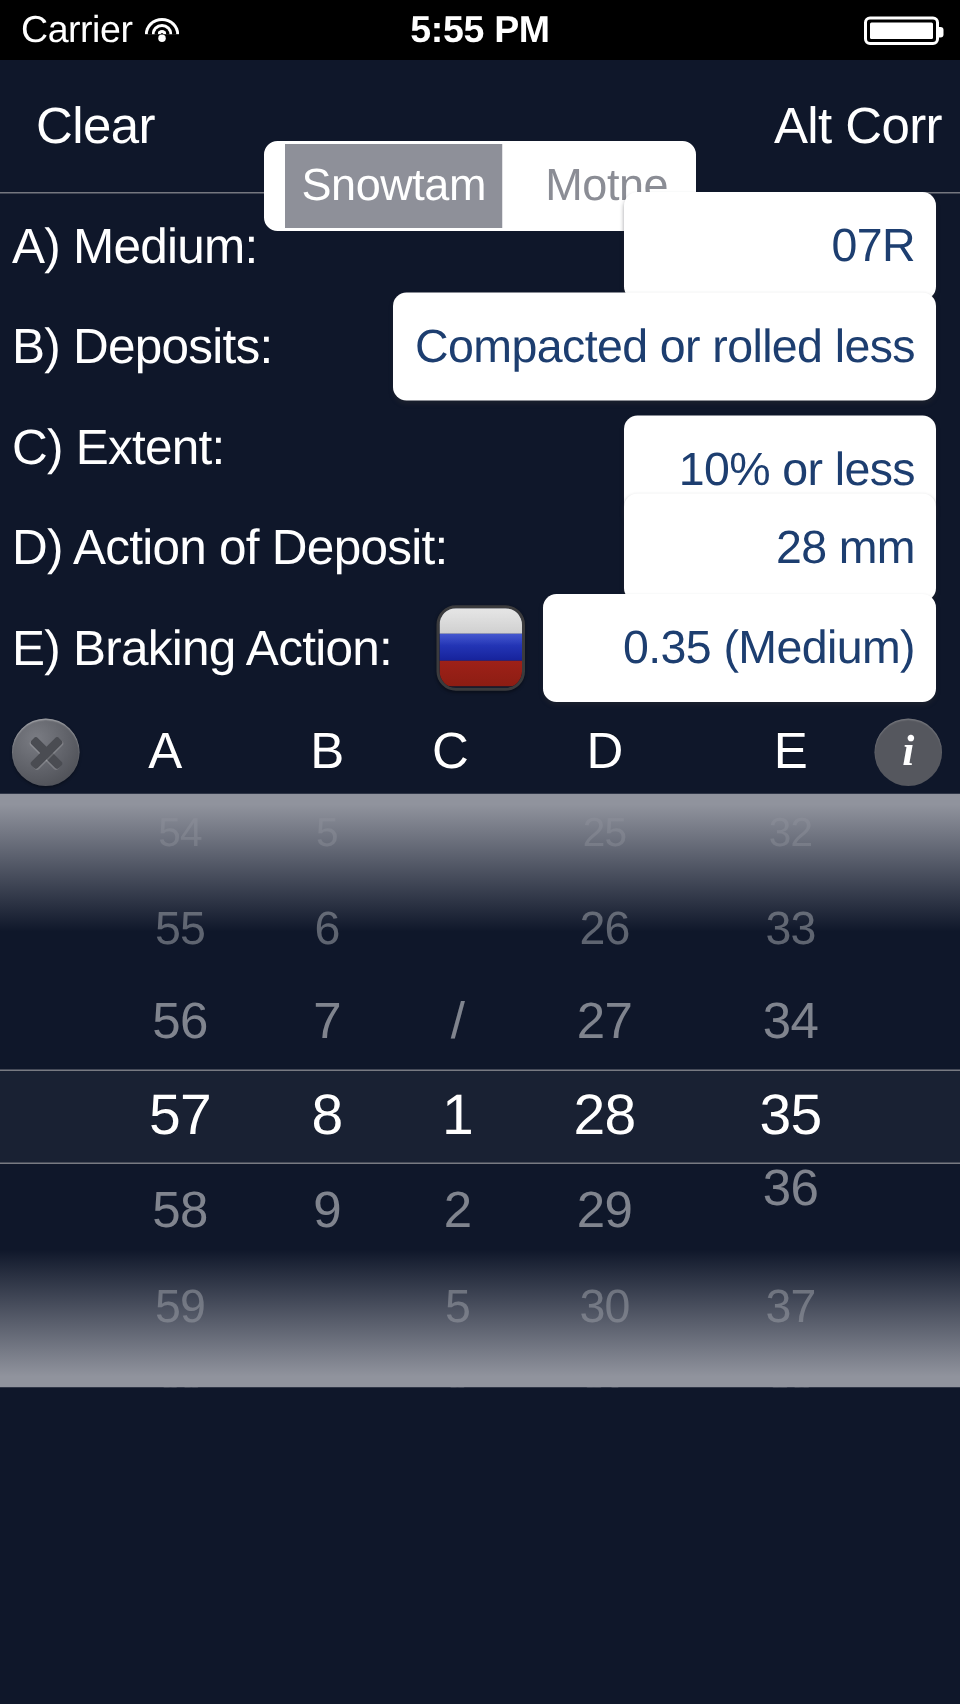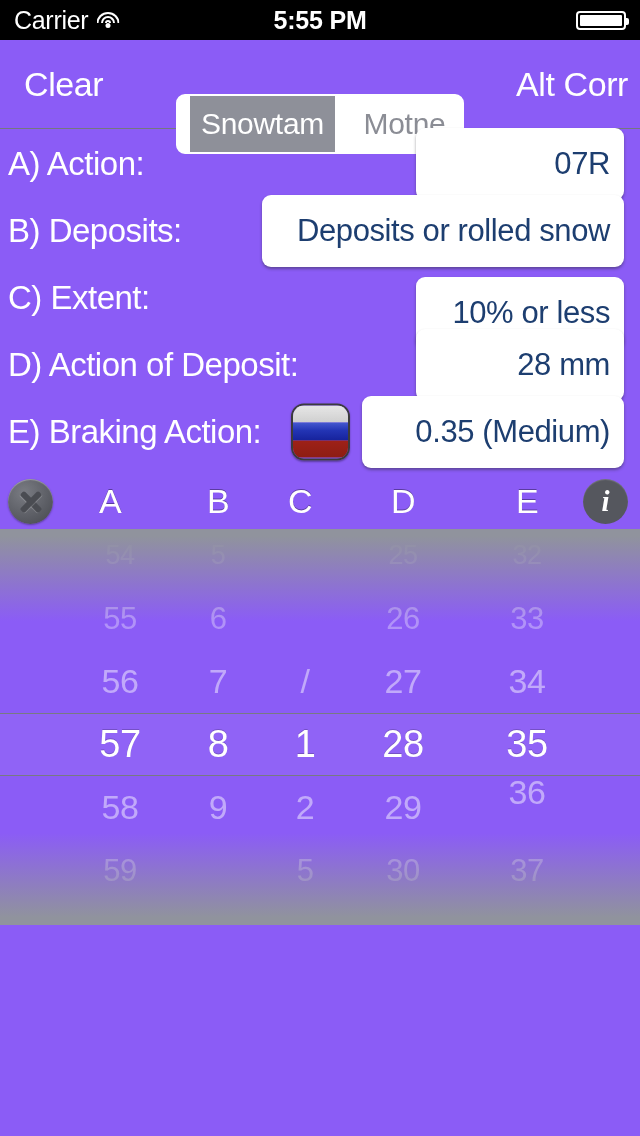--- a/index.html
+++ b/index.html
@@ -3,21 +3,21 @@
 <meta charset="utf-8">
 <style>
   * { margin:0; padding:0; box-sizing:border-box; }
   html,body { width:640px; height:1136px; }
   body {
     font-family:"Liberation Sans", sans-serif;
     background:#90939d;
     -webkit-font-smoothing:antialiased;
     overflow:hidden;
   }
-  #app { position:relative; width:640px; height:1136px; background:#8b5cf6; }
+  #app { position:relative; width:640px; height:1136px; background:#0f172a; }
 
   
   .statusbar {
     position:absolute; top:0; left:0; width:640px; height:40px;
     background:#000; color:#fff;
   }
   .sb-carrier {
     position:absolute; left:14px; top:0; height:40px;
     display:flex; align-items:center; gap:8px;
     font-size:25px; letter-spacing:-0.3px;
@@ -215,27 +215,27 @@
       <button class="seg sel">Snowtam</button>
       <button class="seg unsel">Motne</button>
     </div>
 
     <button class="nav-btn nav-right">Alt Corr</button>
   </div>
 
   <div class="form">
 
     <div class="row">
-      <span class="row-label">A) Action:</span>
+      <span class="row-label">A) Medium:</span>
       <div class="field f-a">07R</div>
     </div>
 
     <div class="row">
       <span class="row-label">B) Deposits:</span>
-      <div class="field f-b">Deposits or rolled snow</div>
+      <div class="field f-b">Compacted or rolled less</div>
     </div>
 
     <div class="row">
       <span class="row-label">C) Extent:</span>
       <div class="field f-c">10% or less</div>
     </div>
 
     <div class="row">
       <span class="row-label">D) Action of Deposit:</span>
       <div class="field f-d">28 mm</div>

